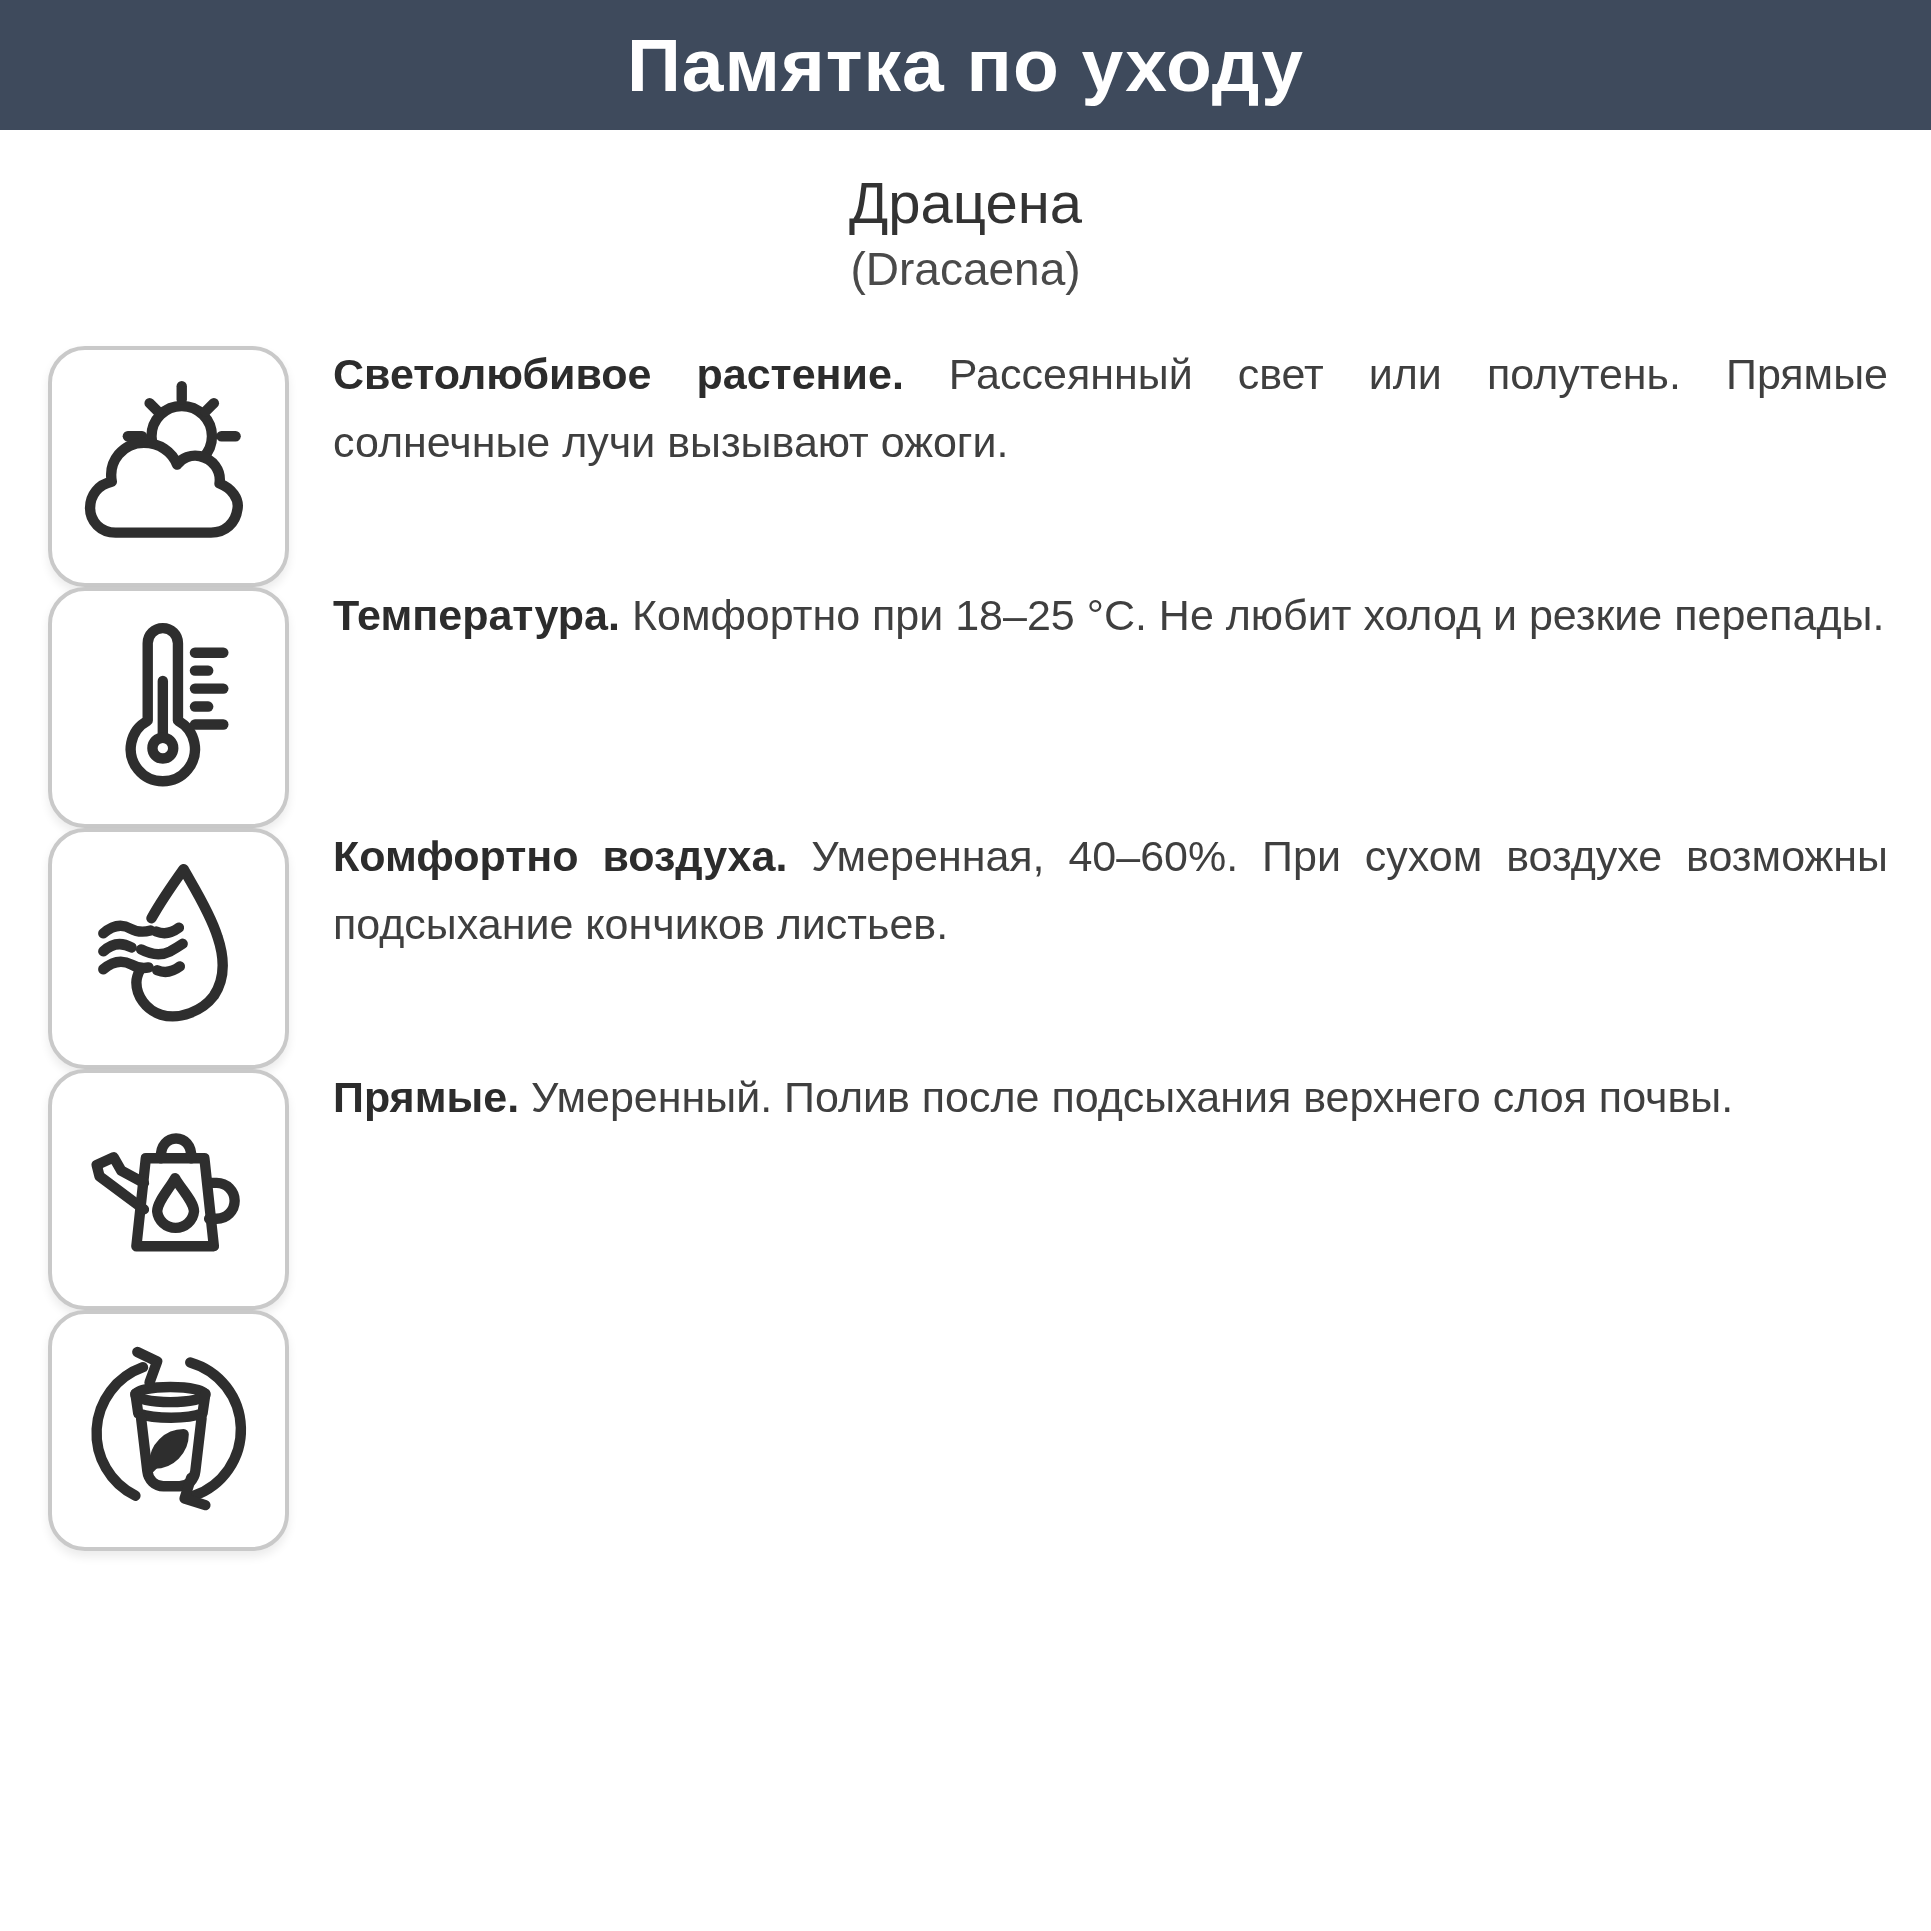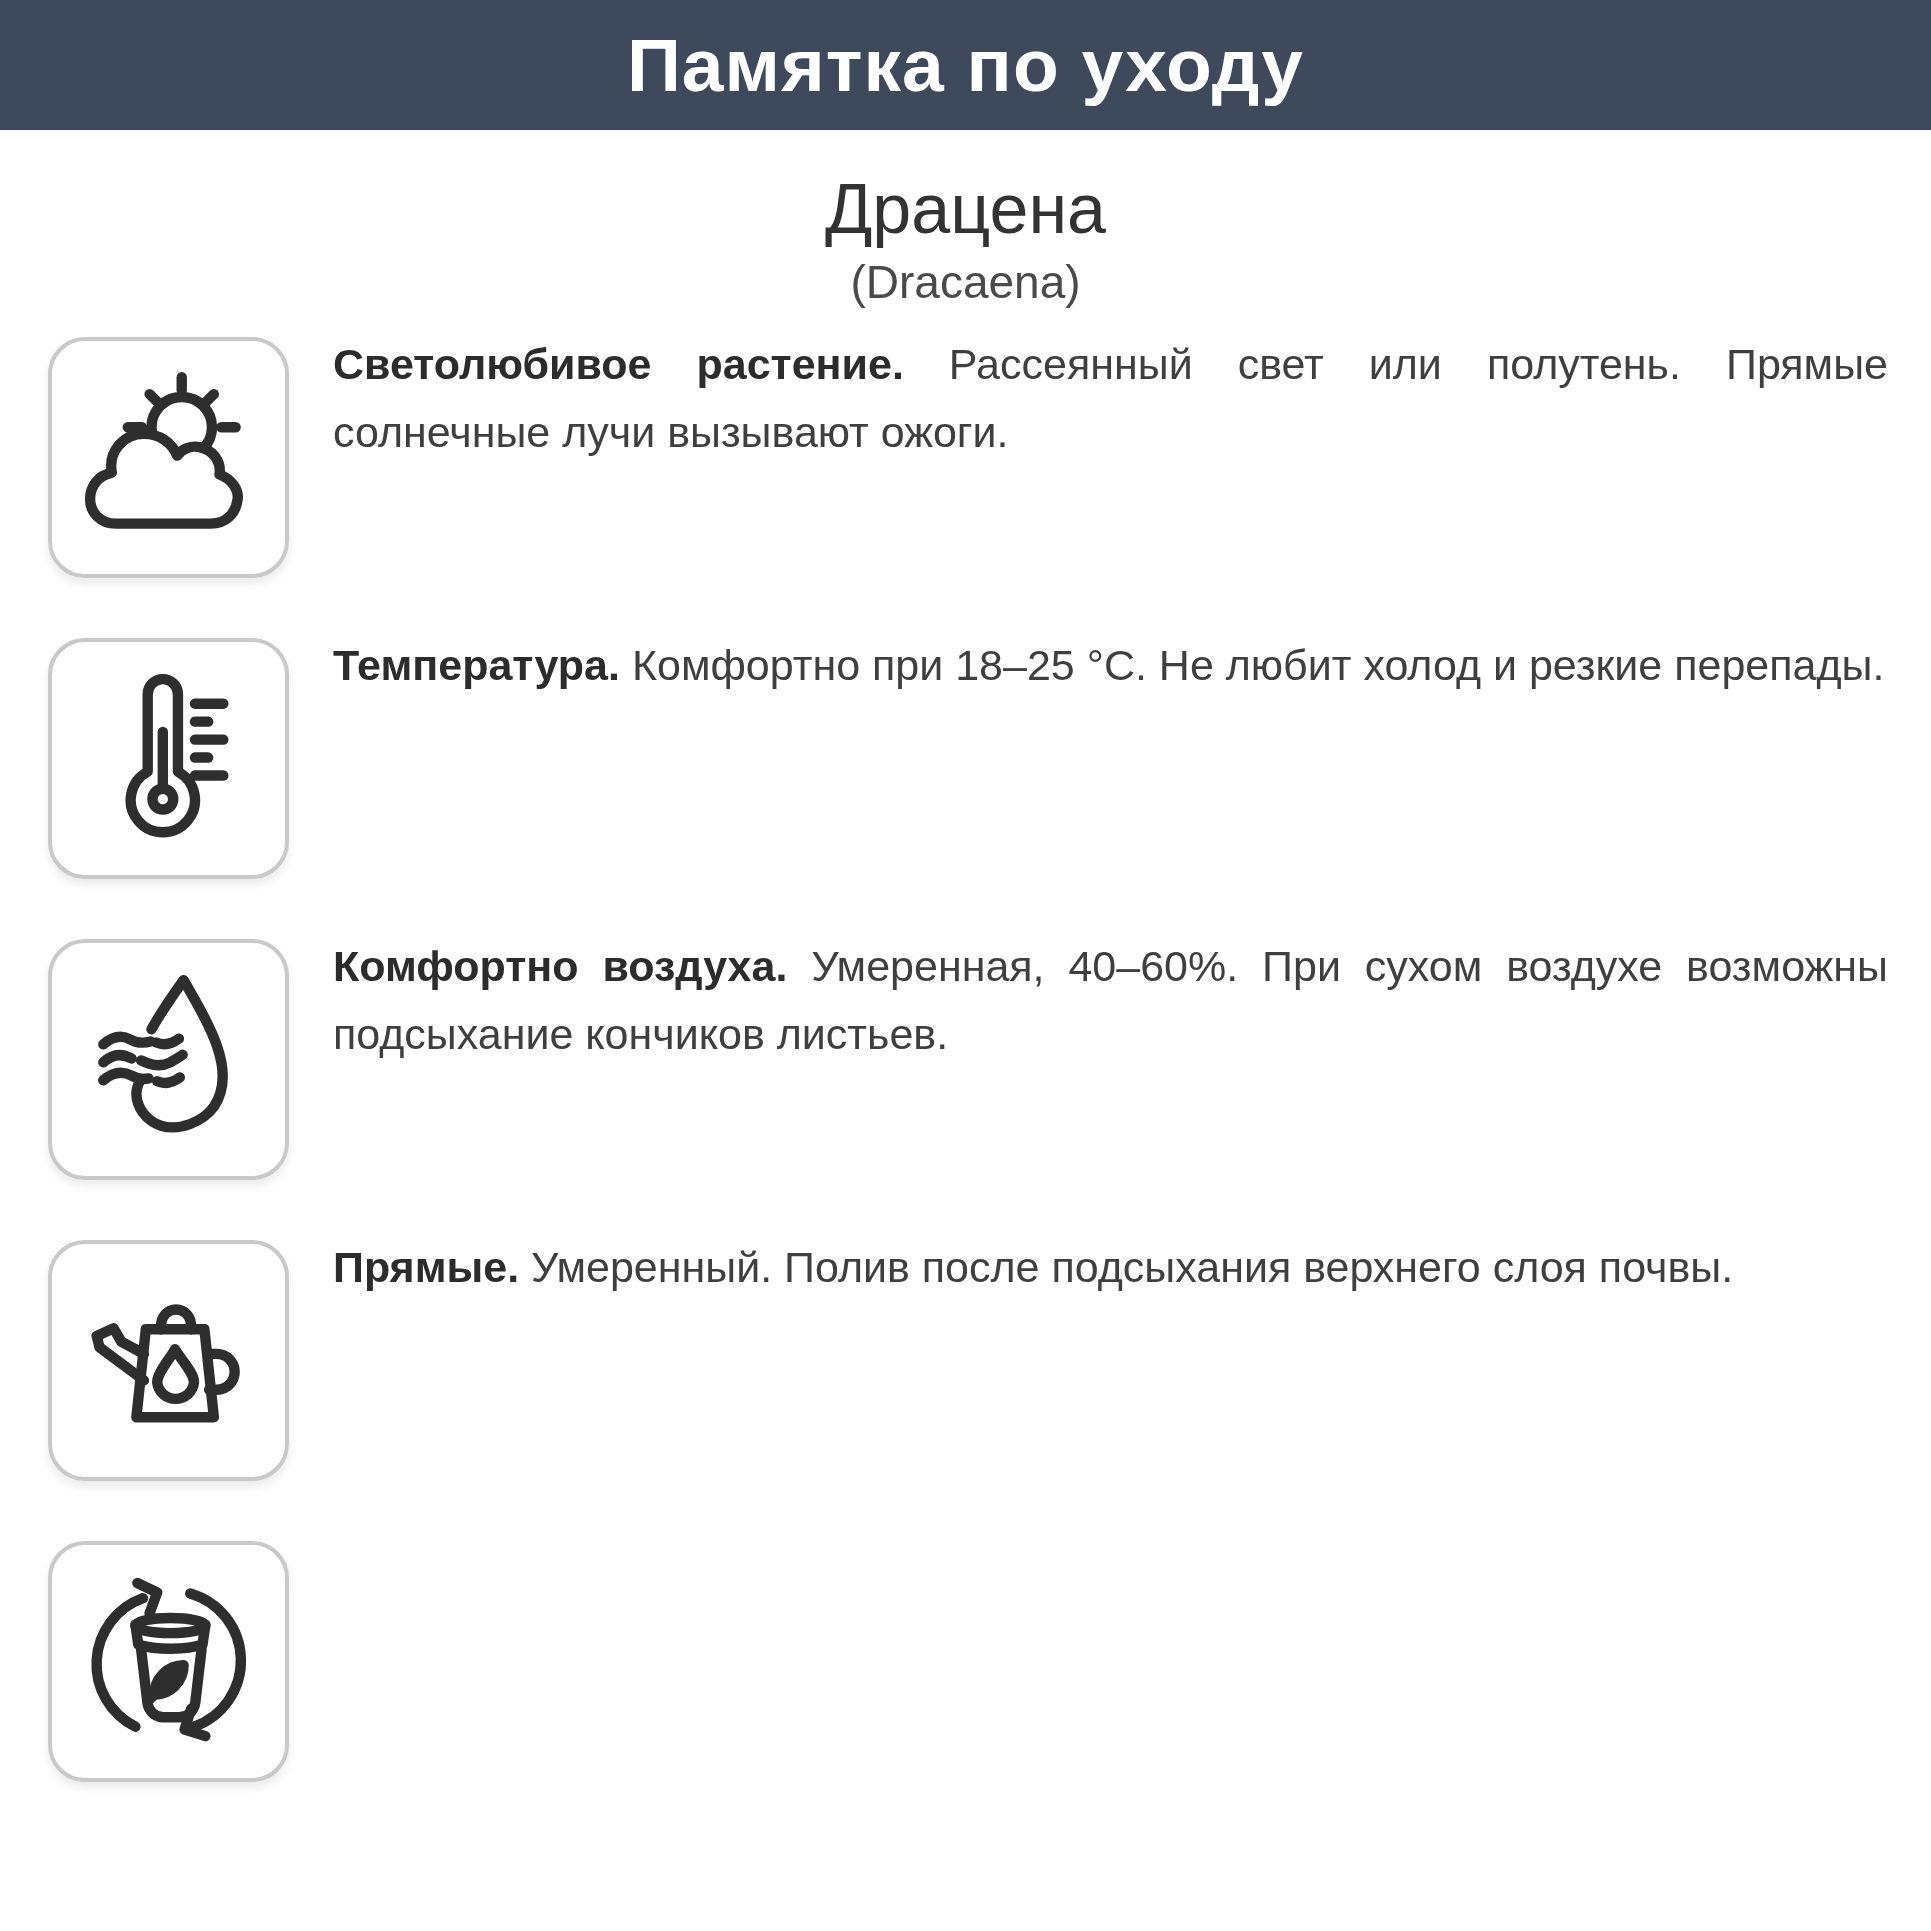--- a/index.html
+++ b/index.html
@@ -19,25 +19,25 @@
     width:1931px;height:1931px;overflow:hidden;position:relative;
     font-family:"Liberation Sans","DejaVu Sans",sans-serif;
     color:var(--body-text);
   }
   .header{
     height:130px;background:var(--header-bg);color:var(--header-text);
     display:flex;align-items:center;justify-content:center;
     font-size:75px;font-weight:700;letter-spacing:1px;
   }
   .title-block{text-align:center;margin-top:42px;}
-  .plant-name{font-size:70px;font-weight:400;color:var(--title-text);line-height:1.08;}
+  .plant-name{font-size:58px;font-weight:400;color:var(--title-text);line-height:1.08;}
   .plant-latin{font-size:46px;font-weight:400;color:var(--subtitle-text);margin-top:7.7px;}
   .sections{
-    margin-top:28px;padding:0 43px 0 48px;
-    display:flex;flex-direction:column;gap:60px;
+    margin-top:50px;padding:0 43px 0 48px;
+    display:flex;flex-direction:column;
   }
   .row{display:flex;gap:44px;align-items:flex-start;}
   .icon-box{
     flex:0 0 241px;width:241px;height:241px;
     background:#fff;border:4.8px solid var(--box-border);border-radius:37px;
     box-shadow:0 5.8px 9.7px rgba(0,0,0,0.08);
     display:flex;align-items:center;justify-content:center;
   }
   .icon{width:189px;height:189px;display:block;}
   .icon *{vector-effect:none;}

